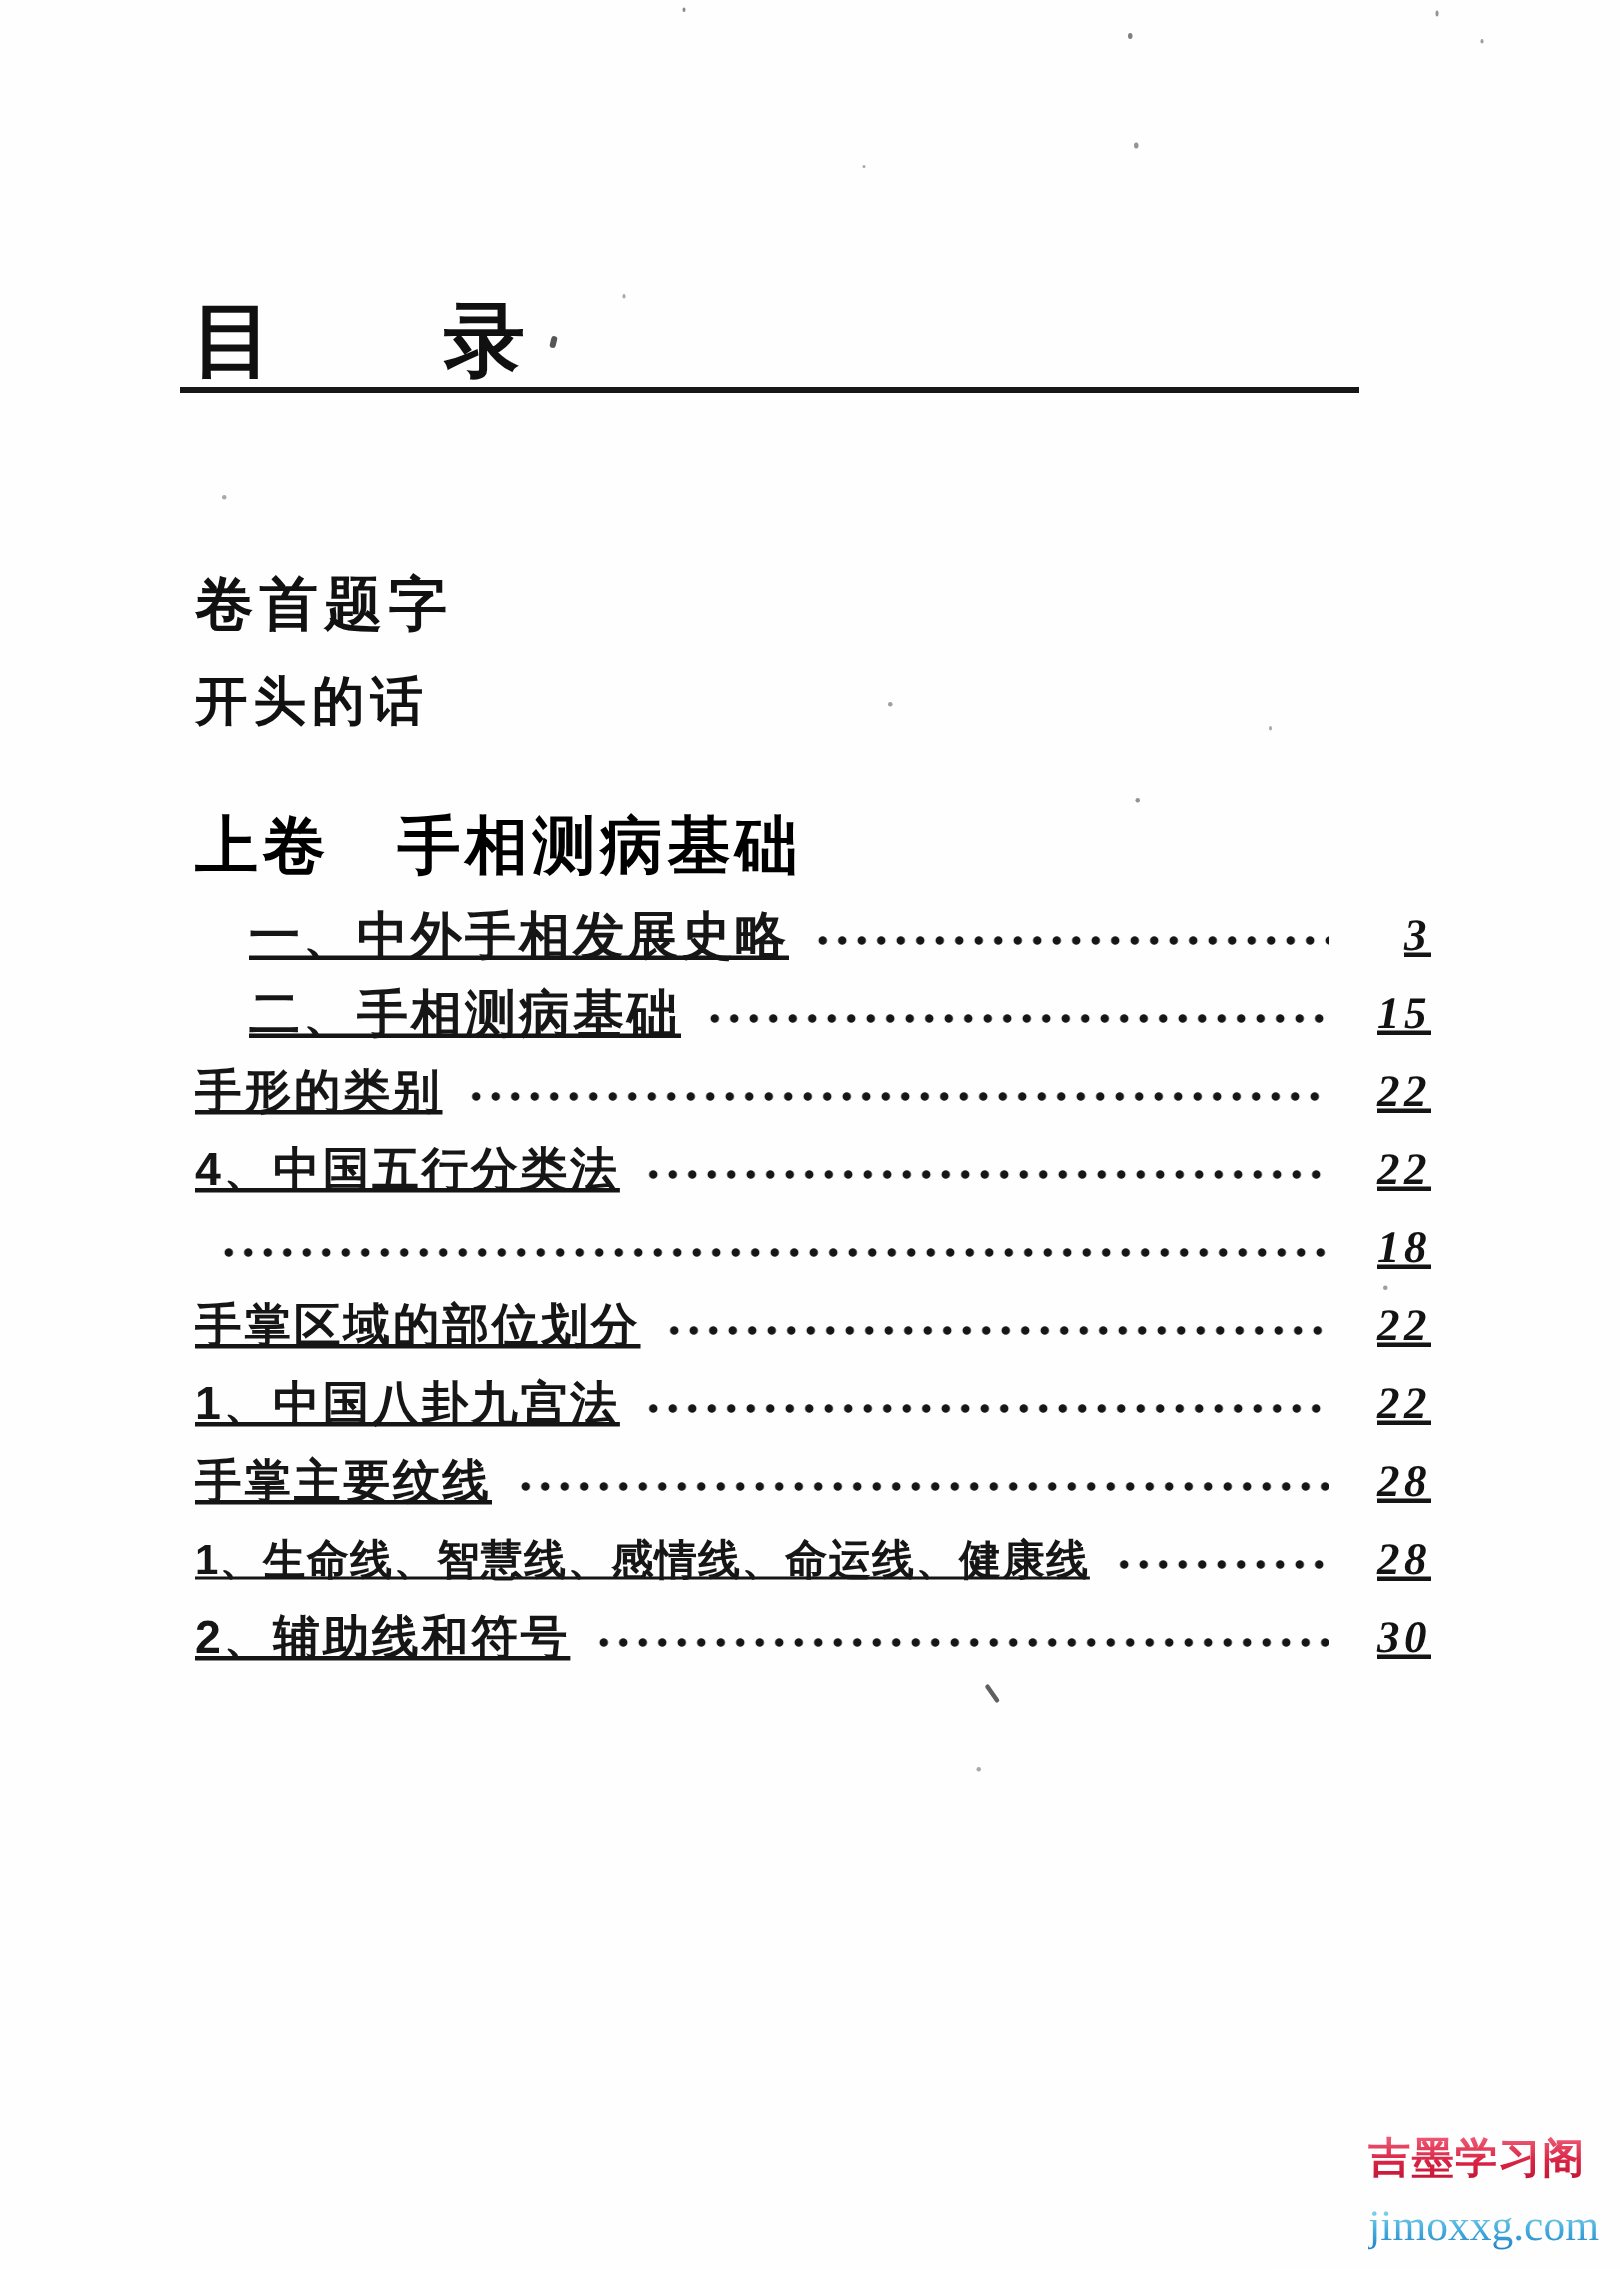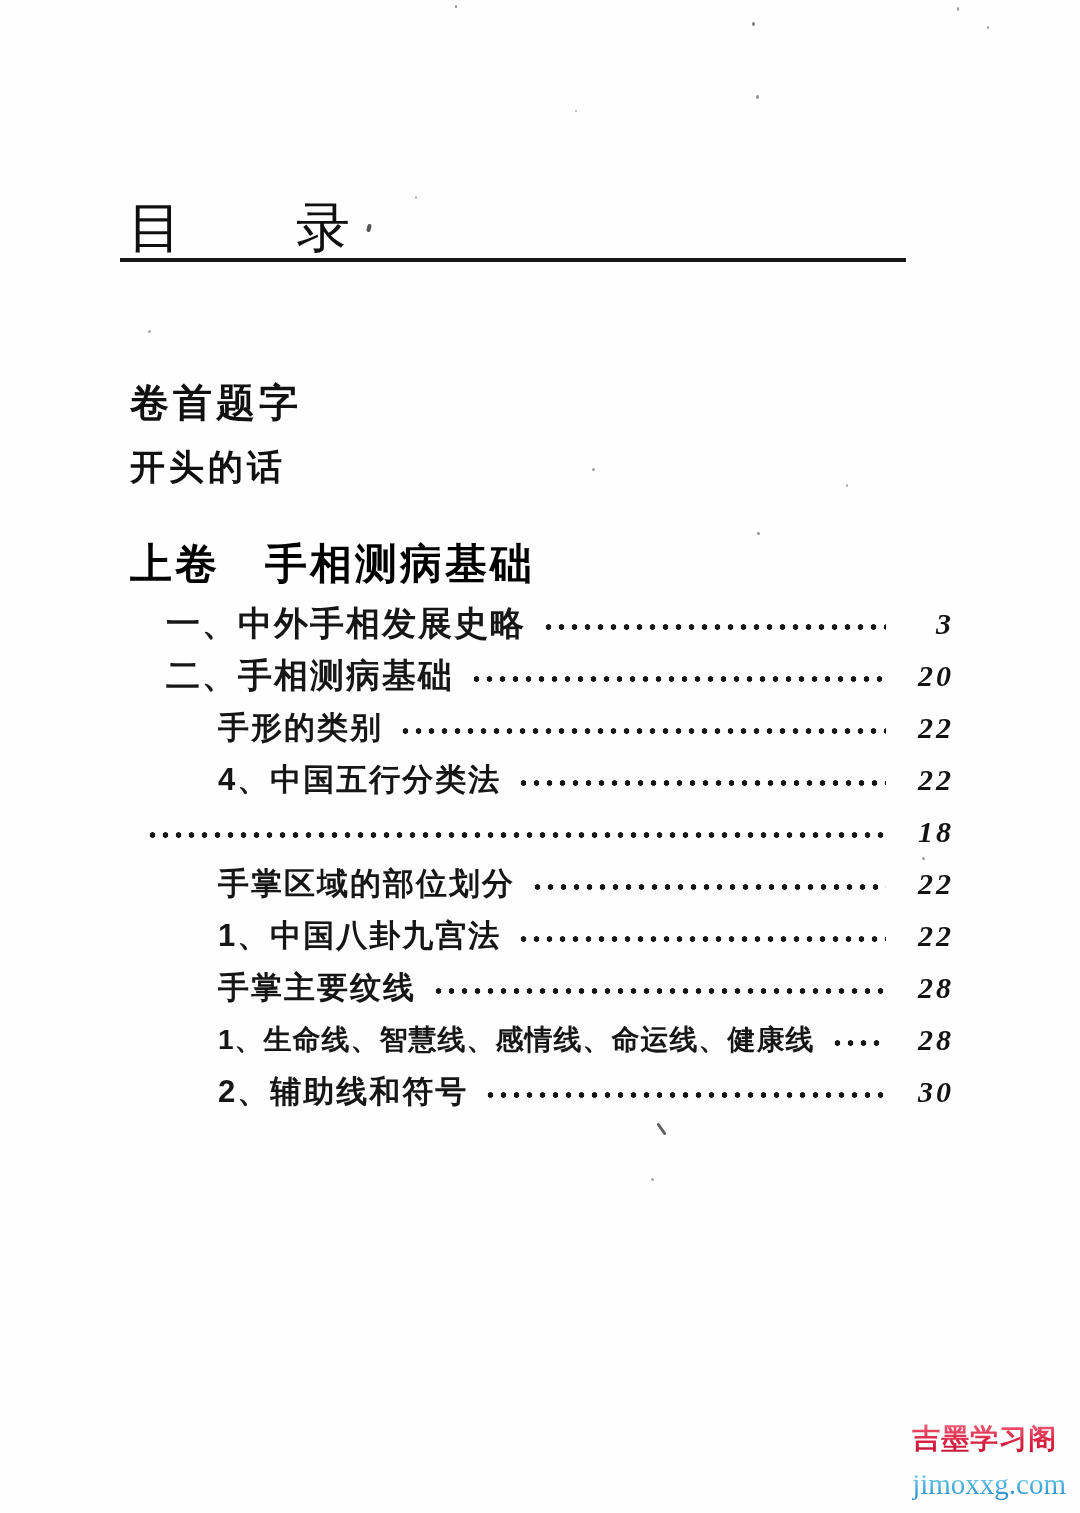--- a/index.html
+++ b/index.html
@@ -14,44 +14,44 @@
 
   
   .title-block {
     position:absolute; left:120px; top:200px; width:786px;
     border-bottom:4px solid #171717;
     padding-bottom:4px;
   }
   .page-title {
     margin:0; padding-left:8px;
     font-size:54px; line-height:1.0;
-    font-weight:400; letter-spacing:2px;
+    font-weight:700; letter-spacing:2px;
     color:#101010;
   }
 
   
   .fm-heading { position:absolute; left:130px; margin:0; font-weight:900; color:#111; letter-spacing:4px; }
   .fm-1 { top:376px; font-size:39px; }
   .fm-2 { top:444px; font-size:35px; }
 
   
   .section-title {
     position:absolute; left:130px; top:536px; margin:0;
     font-size:42px; font-weight:900; letter-spacing:3px; color:#000000;
   }
 
   
   .toc { position:absolute; left:130px; top:598px; width:824px; }
-  .toc-row { display:flex; align-items:center; height:52px; }
+  .toc-row { display:flex; align-items:center; height:52px;text-decoration:underline; }
   .toc-label {
     white-space:nowrap; font-weight:600; color:#161616;
     letter-spacing:2px;
   }
   .lvl1 .toc-label { margin-left:36px; font-size:34px; }
-  .lvl2 .toc-label { margin-left:88px; font-size:31px; }
+  .lvl2 .toc-label { font-size:31px; }
   .toc-row.small .toc-label { font-size:28px; letter-spacing:1px; }
   .leader {
     flex:1 1 auto; min-width:10px; height:14px;
     margin:6px 10px 0 14px;
     background-image:radial-gradient(circle, #161616 2.5px, rgba(0,0,0,0) 3.1px);
     background-size:13px 14px;
     background-repeat:repeat-x;
     background-position:2px center;
   }
   .toc-page {
@@ -112,21 +112,21 @@
 
     <div class="toc-row lvl1">
       <span class="toc-label">一、中外手相发展史略</span>
       <span class="leader"></span>
       <span class="toc-page">3</span>
     </div>
 
     <div class="toc-row lvl1">
       <span class="toc-label">二、手相测病基础</span>
       <span class="leader"></span>
-      <span class="toc-page">20</span>
+      <span class="toc-page">15</span>
     </div>
 
     <div class="toc-row lvl2">
       <span class="toc-label">手形的类别</span>
       <span class="leader"></span>
       <span class="toc-page">22</span>
     </div>
 
     <div class="toc-row lvl2">
       <span class="toc-label">4、中国五行分类法</span>

